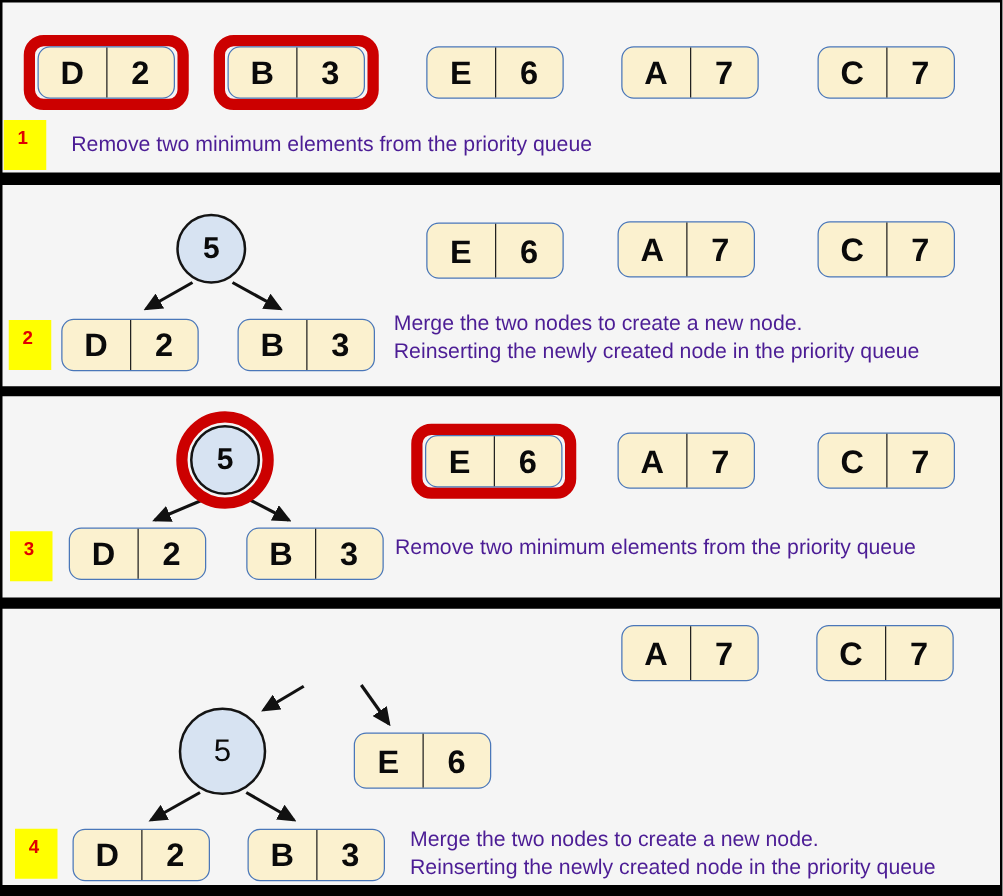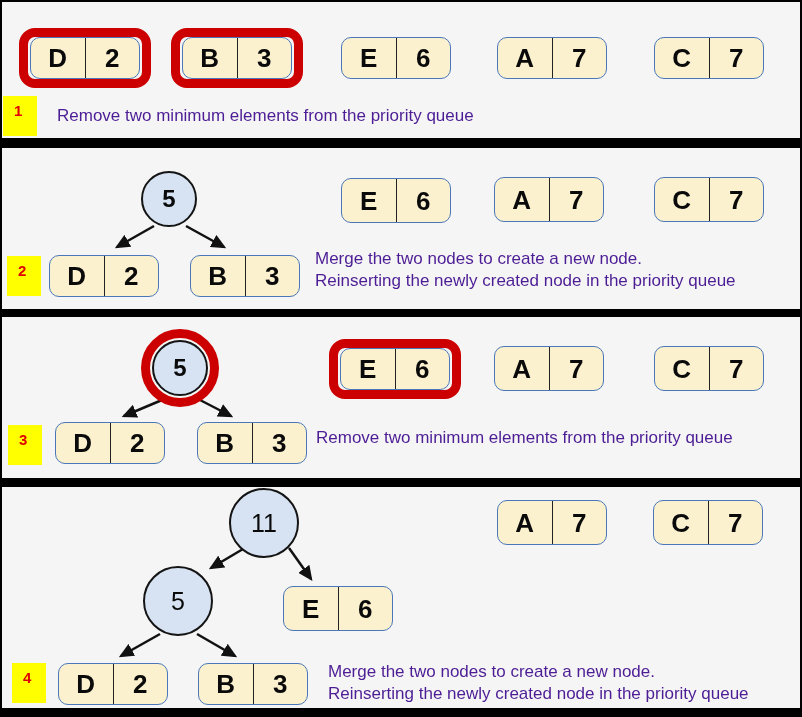--- a/index.html
+++ b/index.html
@@ -175,21 +175,20 @@
         <marker id="ah4" markerWidth="6" markerHeight="5.5" refX="5" refY="2.75" orient="auto">
           <path d="M0,0 L6,2.75 L0,5.5 z" fill="#111"></path>
         </marker>
       </defs>
       <path d="M241,62 L209,81" stroke="#111" stroke-width="2.5" fill="none" marker-end="url(#ah4)"></path>
       <path d="M287,61 L309,92" stroke="#111" stroke-width="2.5" fill="none" marker-end="url(#ah4)"></path>
       <path d="M158,147 L119,169" stroke="#111" stroke-width="2.5" fill="none" marker-end="url(#ah4)"></path>
       <path d="M195,147 L233,169" stroke="#111" stroke-width="2.5" fill="none" marker-end="url(#ah4)"></path>
     </svg>
 
-    <div class="circle big" style="left:227px; top:1px;">11</div>
     <div class="circle big" style="left:141px; top:79px;">5</div>
 
     <div class="qnode tall" style="left:281px; top:99px;">
       <div class="cell letter">E</div>
       <div class="cell">6</div>
     </div>
 
     <div class="qnode" style="left:56px; top:176px;">
       <div class="cell letter">D</div>
       <div class="cell">2</div>

